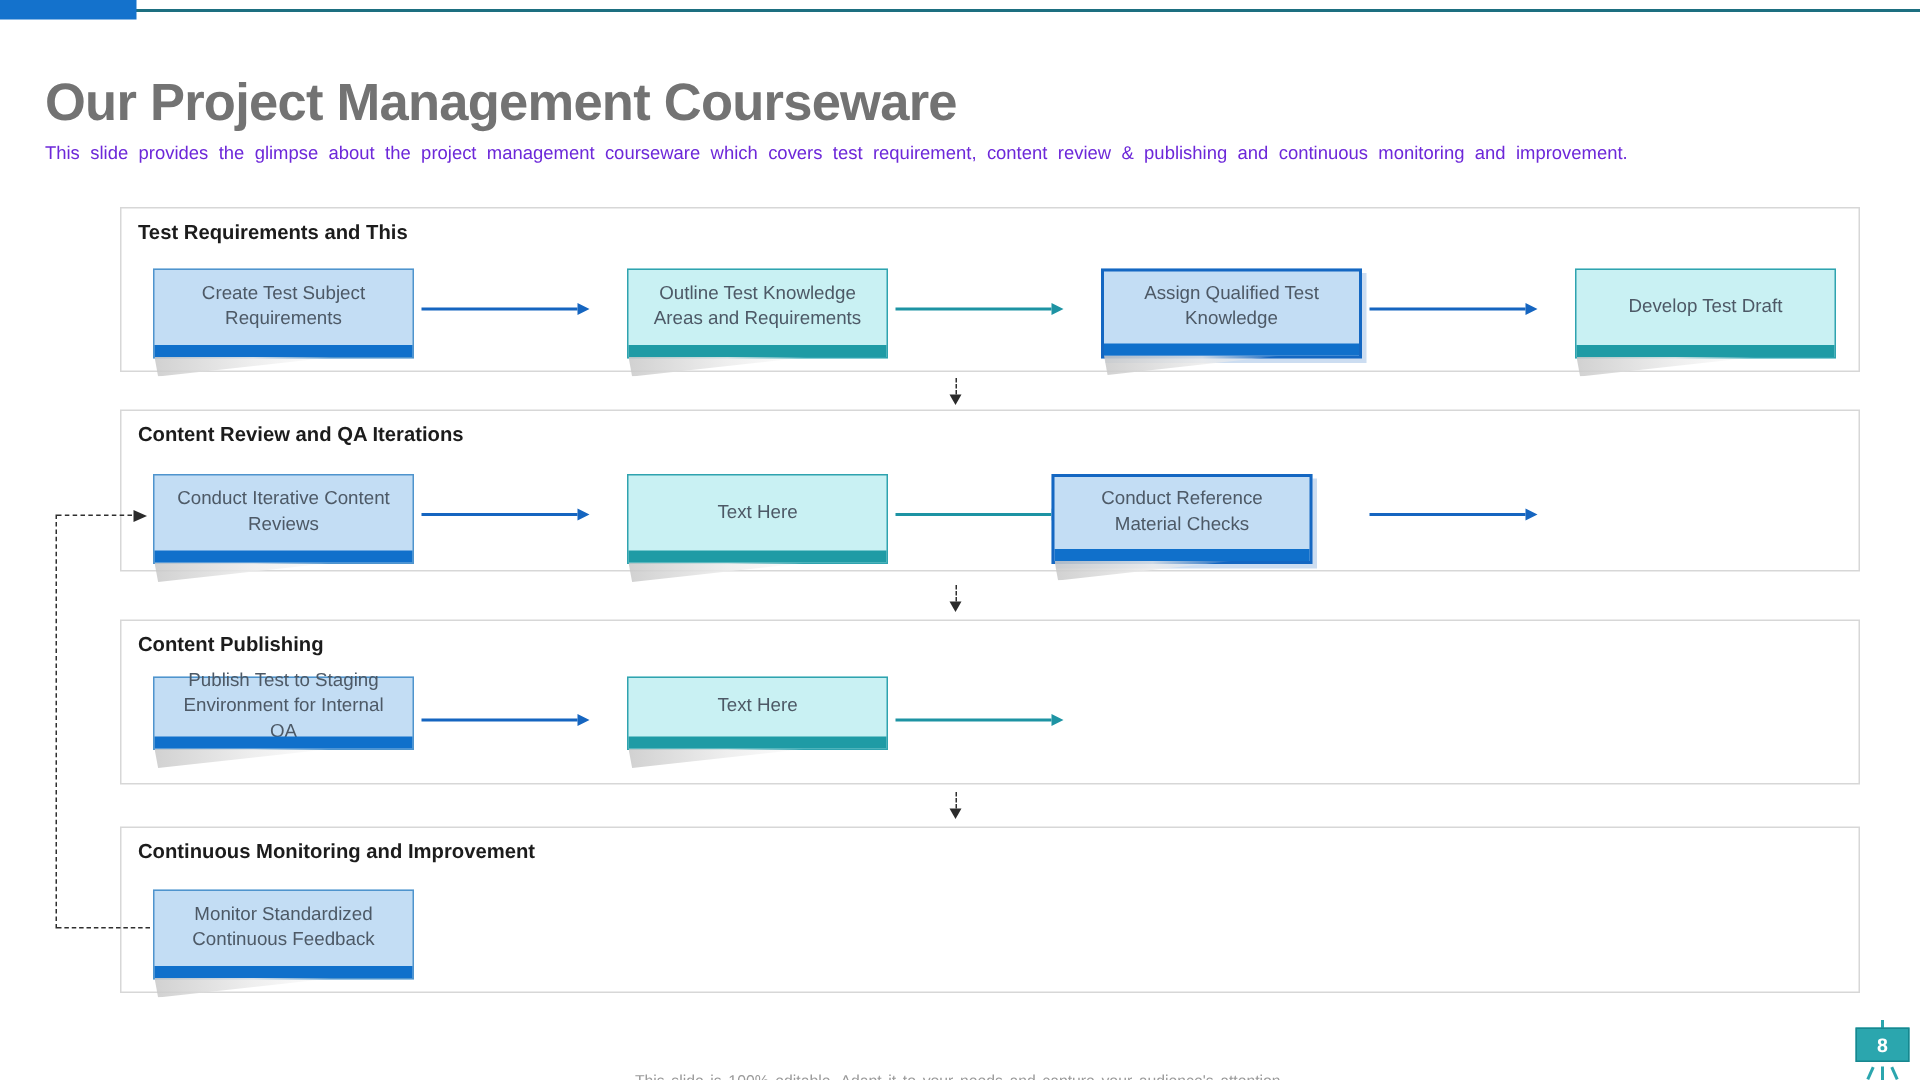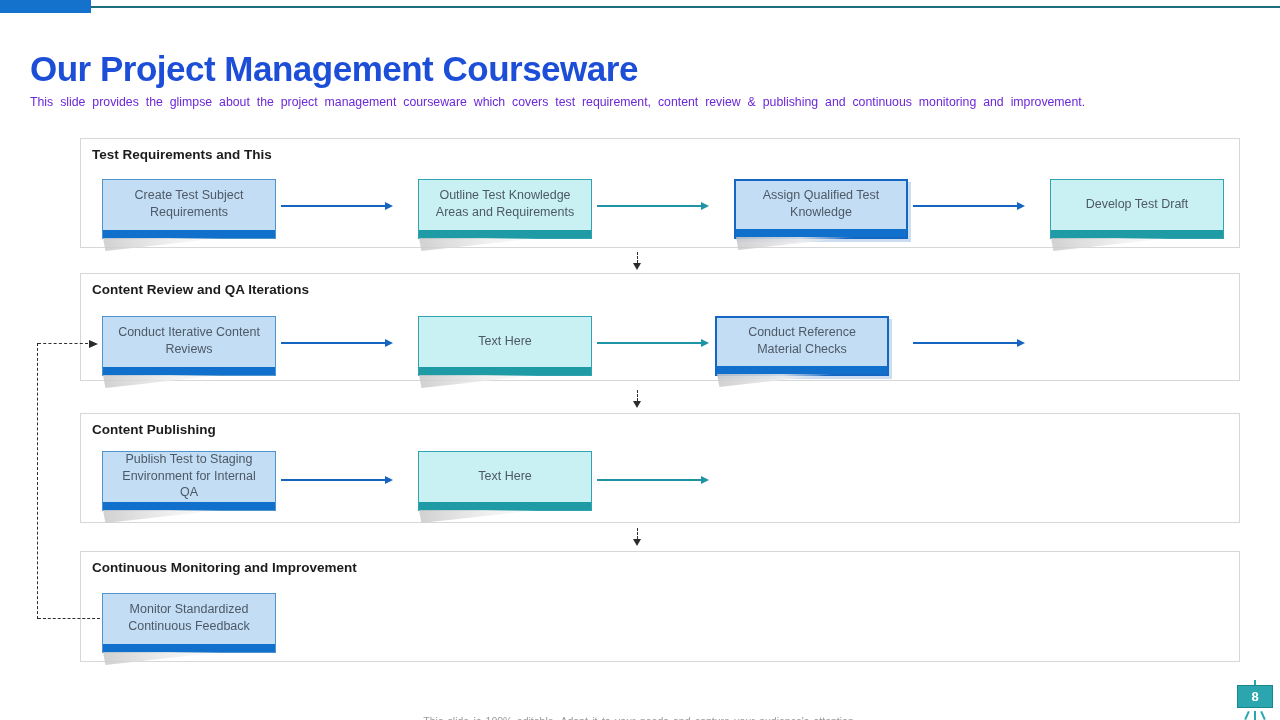--- a/index.html
+++ b/index.html
@@ -4,41 +4,41 @@
 <style>
   html,body{margin:0;padding:0;background:#fff;}
   .slide{position:relative;width:1280px;height:720px;background:#ffffff;overflow:hidden;
          font-family:"Liberation Sans",sans-serif;}
 
   
   .top-line{position:absolute;top:6px;left:0;width:100%;height:2px;background:#1d6f80;}
   .top-rect{position:absolute;top:0;left:0;width:91px;height:13px;background:#1472cc;}
 
   
-  .title{position:absolute;left:30px;top:26px;font-size:35px;font-weight:700;color:#1d4ed8;letter-spacing:-0.5px;}
+  .title{position:absolute;left:30px;top:26px;font-size:35px;font-weight:700;color:#737373;letter-spacing:-0.5px;}
   .subtitle{position:absolute;left:30px;top:83px;width:1100px;font-size:12.3px;color:#6d28d9;word-spacing:3.5px;}
 
   
   .flow-section{position:absolute;left:80px;width:1160px;border:1px solid #d7d7d7;background:#fff;box-sizing:border-box;}
   .section-title{position:absolute;left:11px;top:8px;margin:0;font-size:13.5px;font-weight:700;color:#1c1c1c;}
 
   
   .box{position:absolute;width:174px;height:60px;box-sizing:border-box;
        display:flex;align-items:center;justify-content:center;text-align:center;
        padding:2px 10px 12px;font-size:12.5px;line-height:1.35;color:#4d5966;}
   .box.blue{background:#c3ddf4;border:1px solid #4f94cd;}
   .box.cyan{background:#c9f1f3;border:1px solid #2fa3af;}
   .box.bold{border:2px solid #1467c2;box-shadow:3px 3px 0 rgba(21,101,192,0.22);}
   .box .bar{position:absolute;left:0;right:0;bottom:0;height:8px;}
   .box.blue .bar{background:#1070cb;}
   .box.cyan .bar{background:#1f9ba5;}
   .box::after{content:"";position:absolute;top:100%;left:0;width:70%;height:13px;
        background:linear-gradient(to right,#c9c9c9,#ececec 55%,rgba(255,255,255,0));
        clip-path:polygon(0 0,100% 0,2% 100%);opacity:.85;}
-  .tall{height:60px;}
+  .tall{height:49px;}
 
   
   .h-arrow{position:absolute;height:0;border-top:2px solid currentColor;}
   .h-arrow::after{content:"";position:absolute;right:-8px;top:-5px;width:0;height:0;
        border-left:8px solid currentColor;border-top:4px solid transparent;border-bottom:4px solid transparent;}
   .h-arrow.blue-a{color:#1565c0;}
   .h-arrow.teal-a{color:#1d93a3;}
 
   
   .v-dash{position:absolute;width:0;border-left:1.5px dashed #2f2f2f;}
@@ -107,21 +107,21 @@
     <div class="box blue" style="left:21px;top:42px;">
       <span>Conduct Iterative Content Reviews</span>
       <div class="bar"></div>
     </div>
     <div class="h-arrow blue-a" style="left:200px;top:68px;width:104px;"></div>
     <div class="box cyan" style="left:337px;top:42px;">
       <span>Text Here</span>
       <div class="bar"></div>
     </div>
     <div class="h-arrow teal-a" style="left:516px;top:68px;width:104px;"></div>
-    <div class="box blue bold" style="left:634px;top:42px;">
+    <div class="box blue bold" style="left:620px;top:42px;">
       <span>Conduct Reference Material Checks</span>
       <div class="bar"></div>
     </div>
     <div class="h-arrow blue-a" style="left:832px;top:68px;width:104px;"></div>
   </div>
 
   <div class="v-dash" style="left:637px;top:390px;height:11px;"></div>
 
   <div class="flow-section" style="top:413px;height:110px;">
     <h2 class="section-title">Content Publishing</h2>

